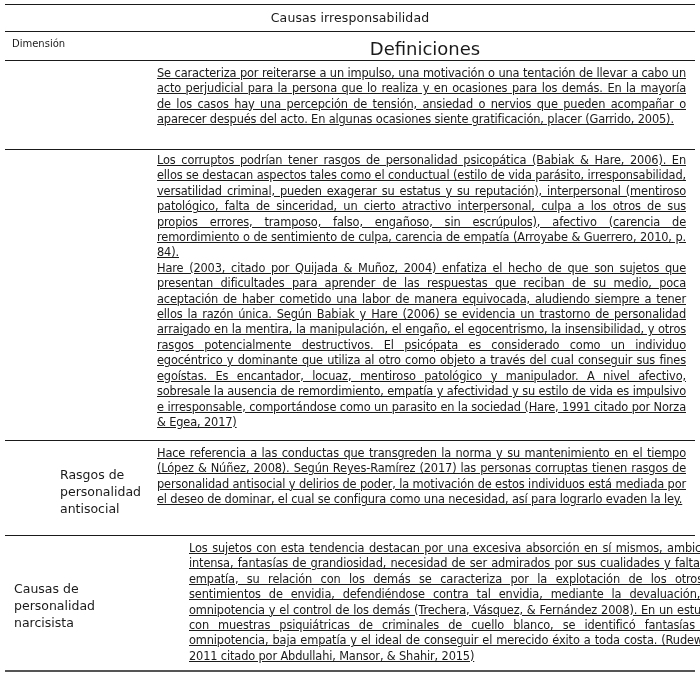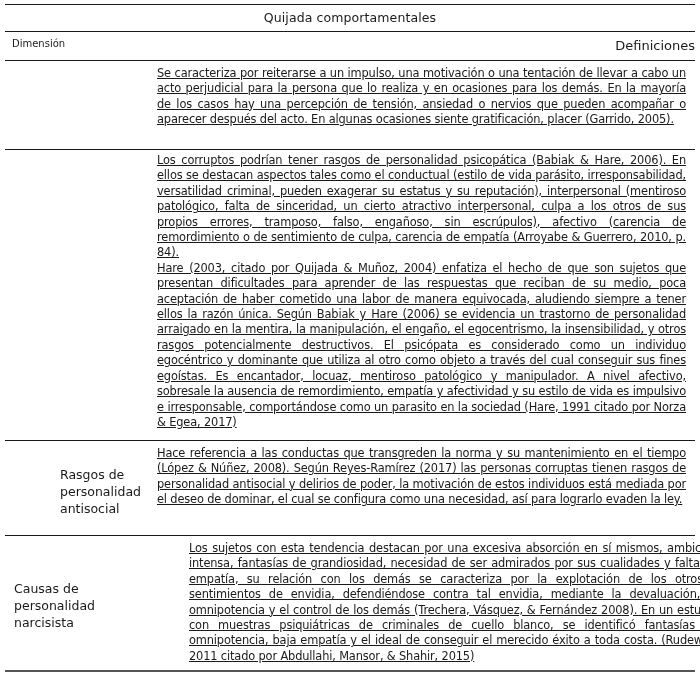--- a/index.html
+++ b/index.html
@@ -40,22 +40,22 @@
       position: absolute;
       left: 12px;
       top: 38px;
       font-size: 10px;
     }
     .hdr-def {
       position: absolute;
       left: 155px;
       width: 540px;
       top: 38px;
-      text-align: right;
-      font-size: 13px;
+      text-align: center;
+      font-size: 18px;
     }
     .dim-label {
       position: absolute;
       left: 14px;
       width: 135px;
       font-size: 12.5px;
       line-height: 17px;
     }
     .def-text {
       position: absolute;
@@ -68,21 +68,21 @@
     }
     .def-text p { margin: 0; text-decoration: underline; }
   </style>
 </head>
 <body>
 
 <div class="page">
 
   <div class="rule thin" style="top:4px;"></div>
 
-  <div class="title">Quijada comportamentales</div>
+  <div class="title">Causas irresponsabilidad</div>
 
   <div class="rule thin" style="top:31px;"></div>
 
   <div class="hdr-dim">Dimensión</div>
   <div class="hdr-def">Definiciones</div>
 
   <div class="rule thin" style="top:60px;"></div>
 
   <div class="def-text" style="top:66px;">
     <p>Se caracteriza por reiterarse a un impulso, una motivación o una tentación de llevar a cabo un acto perjudicial para la persona que lo realiza y en ocasiones para los demás. En la mayoría de los casos hay una percepción de tensión, ansiedad o nervios que pueden acompañar o aparecer después del acto. En algunas ocasiones siente gratificación, placer (Garrido, 2005).</p>

